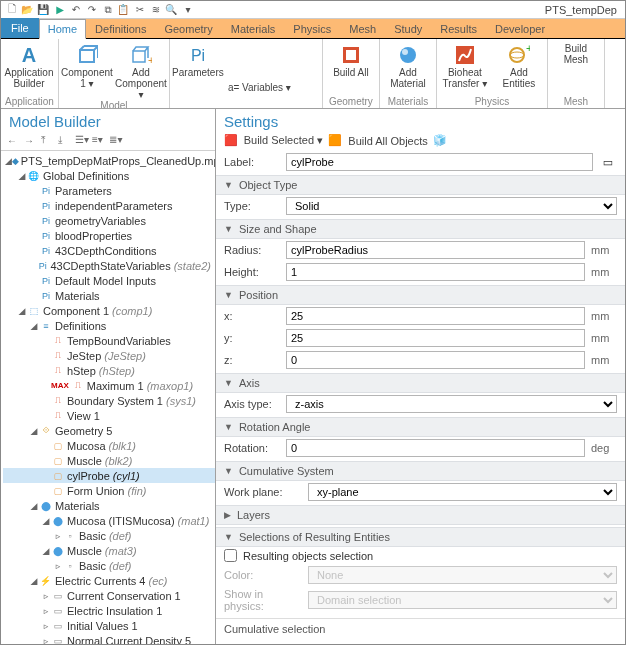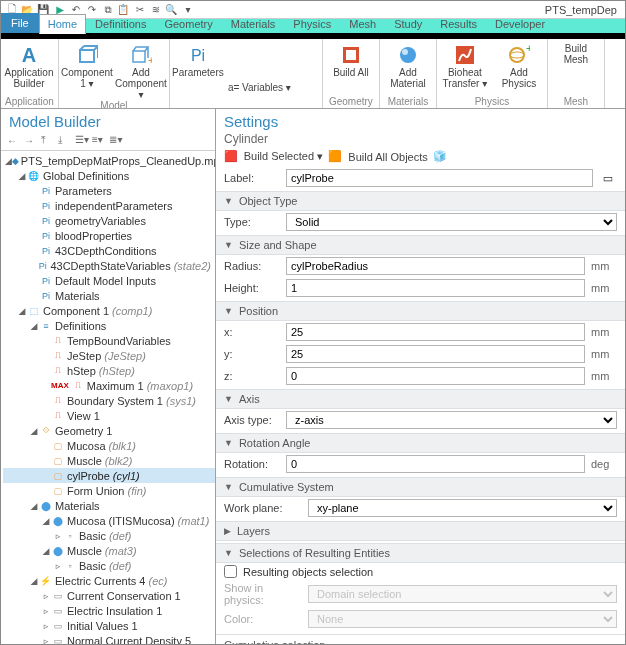--- a/index.html
+++ b/index.html
@@ -1,20 +1,20 @@
 <!DOCTYPE html>
 <html><head>
 <meta charset="utf-8">
 <style>
   * { box-sizing: border-box; margin: 0; padding: 0; font-family: "Segoe UI", Tahoma, sans-serif; }
   body { background: #fff; font-size: 11px; color: #333; width: 626px; height: 645px; overflow: hidden; border:1px solid #888;}
   .titlebar { height: 18px; background: #fff; border-bottom: 1px solid #ccc; display:flex; align-items:center; padding:0 4px; gap:2px;}
   .titlebar .qat-icon { width:14px; height:14px; display:flex; align-items:center; justify-content:center; font-size:10px; color:#555;}
   .titlebar .title-text { margin-left:auto; font-size:11px; color:#444; padding-right:4px;}
-  .tabsbar { height: 20px; display:flex; align-items:flex-end; border-bottom:6px solid #000000; background:#5eead4; }
+  .tabsbar { height: 20px; display:flex; align-items:flex-end; border-bottom:1px solid #000000; background:#fdba74; }
   .tabsbar .file-tab { background:#368ac0; color:#fff; padding:2px 10px; height:20px; display:flex; align-items:center;}
   .tabsbar .tab { padding:2px 8px; color:#555; height:20px; display:flex; align-items:center; border:1px solid transparent; border-bottom:none;}
   .tabsbar .tab.active { color:#368ac0; border:1px solid #a0a0a0; border-bottom:1px solid #fff; background:#fff; position:relative; top:1px;}
   .ribbon { height: 70px; border-bottom:1px solid #a0a0a0; display:flex; overflow:hidden;}
   .rgroup { border-right:1px solid #d0d0d0; padding:2px 4px 0 4px; display:flex; flex-direction:column; }
   .rgroup .btns { display:flex; gap:6px; flex:1;}
   .rbtn { display:flex; flex-direction:column; align-items:center; justify-content:flex-start; width:48px; padding-top:2px;}
   .rbtn .ico { width:24px; height:24px; display:flex; align-items:center; justify-content:center;}
   .rbtn .lbl { font-size:10px; text-align:center; line-height:11px; color:#444;}
   .rgroup .cap { font-size:10px; color:#888; text-align:center; padding-bottom:1px;}
@@ -186,21 +186,21 @@
       </div>
       <div class="rbtn">
         <span class="ico">
             <svg width="22" height="22">
               <circle cx="9" cy="11" r="7" fill="none" stroke="#d8a030" stroke-width="2"></circle>
               <ellipse cx="9" cy="11" rx="7" ry="3" fill="none" stroke="#d8a030" stroke-width="1"></ellipse>
               <text x="18" y="8" font-size="11" fill="#3a3">+</text>
             </svg>
           </span>
         <span class="lbl">Add
-Physics</span>
+Entities</span>
       </div>
     </div>
     <div class="cap">Physics</div>
   </div>
   <div class="rgroup">
     <div class="btns">
       <div class="rbtn">
 
         <span class="lbl">Build
 Mesh</span>
@@ -319,21 +319,21 @@
           <span class="thint">(sys1)</span>
         </div>
         <div class="tree-row" style="padding-left: 38px;">
           <span class="tw"></span>
           <span class="tico" style="color:#d85030">⎍</span>
           <span class="tlbl">View 1</span>
         </div>
         <div class="tree-row" style="padding-left: 26px;">
           <span class="tw">◢</span>
           <span class="tico" style="color:#d8a030">⟐</span>
-          <span class="tlbl">Geometry 1</span>
+          <span class="tlbl">Geometry 5</span>
         </div>
         <div class="tree-row" style="padding-left: 38px;">
           <span class="tw"></span>
           <span class="tico" style="color:#e8a860">▢</span>
           <span class="tlbl">Mucosa</span>
           <span class="thint">(blk1)</span>
         </div>
         <div class="tree-row" style="padding-left: 38px;">
           <span class="tw"></span>
           <span class="tico" style="color:#e8a860">▢</span>
@@ -405,21 +405,20 @@
         <div class="tree-row" style="padding-left: 38px;">
           <span class="tw">▹</span>
           <span class="tico" style="color:#888">▭</span>
           <span class="tlbl">Normal Current Density 5</span>
         </div>
       </div>
   </div>
 
   <div class="panel-right">
     <div class="panel-title settings-head">Settings</div>
-    <div class="settings-sub">Cylinder</div>
     <div class="settings-tb">
       <span>🟥</span>
       <span>Build Selected ▾</span>
       <span>🟧</span>
       <span>Build All Objects</span>
       <span>🧊</span>
     </div>
     <div class="settings-body">
       <div class="formrow">
         <label>Label:</label>
@@ -506,24 +505,24 @@
 
       <div class="section">
           <span class="chev">▼</span>
           <span>Selections of Resulting Entities</span>
         </div>
       <div class="formrow">
           <input type="checkbox" style="">
           <span>Resulting objects selection</span>
         </div>
       <div class="formrow">
+          <label class="wide" style="color:#aaa">Color:</label>
+          <select disabled="" style="color:#aaa;background:#f4f4f4"><option>None</option></select>
+        </div>
+      <div class="formrow">
           <label class="wide" style="color:#aaa">Show in physics:</label>
           <select disabled="" style="color:#aaa;background:#f4f4f4"><option>Domain selection</option></select>
         </div>
-      <div class="formrow">
-          <label class="wide" style="color:#aaa">Color:</label>
-          <select disabled="" style="color:#aaa;background:#f4f4f4"><option>None</option></select>
-        </div>
       <div class="subhead" style="border-top:1px solid #ddd;margin-top:4px;padding-top:4px">Cumulative selection</div>
 
     </div>
   </div>
 </div>
 
 </body></html>

